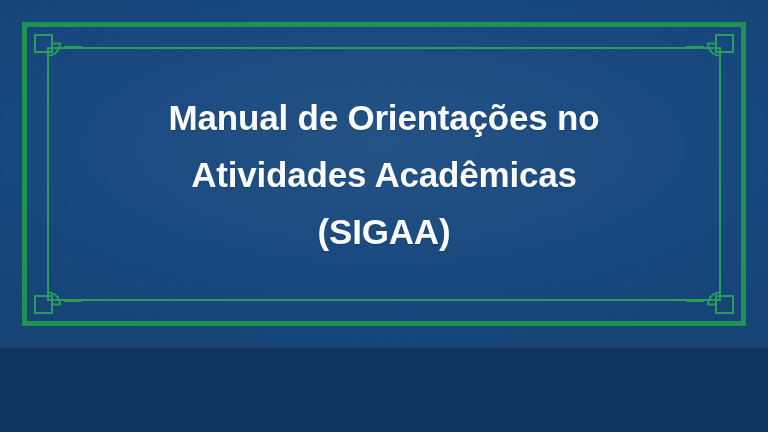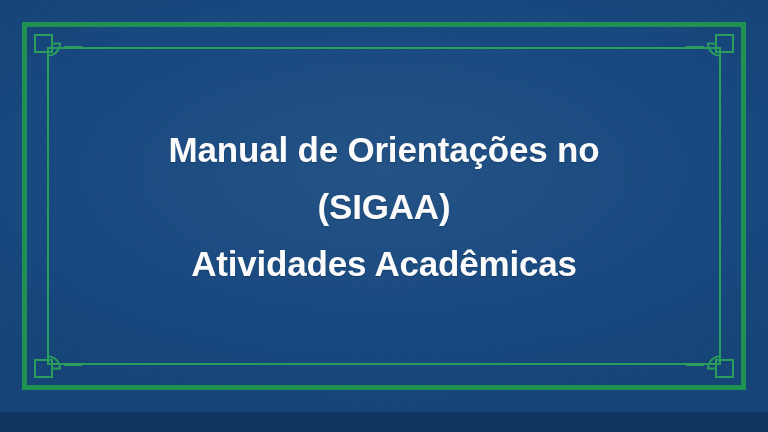--- a/index.html
+++ b/index.html
@@ -5,21 +5,21 @@
 <style>
   html, body {
     margin: 0;
     padding: 0;
     background: #0f3560;
   }
 
   #slide {
     position: relative;
     width: 768px;
-    height: 412px;
+    height: 348px;
     overflow: hidden;
     background: #17487e;
     font-family: "Liberation Sans", sans-serif;
   }
 
   
   #slide .bg-sheen {
     position: absolute;
     inset: 0;
     background:
@@ -144,17 +144,17 @@
   <div class="corner corner-br">
     <svg viewBox="0 0 48 48" fill="none" stroke="#2a9d5c" stroke-width="2">
       <rect x="1" y="1" width="17" height="17"></rect>
       <path d="M 18 9.5 L 26 9.5 A 12 12 0 0 1 14 21.5 L 14 48"></path>
       <path d="M 48 13 L 30 13"></path>
     </svg>
   </div>
 
   <div class="title-block">
     <div class="title-line">Manual de Orientações no</div>
+    <div class="title-line">Atividades Acadêmicas</div>
     <div class="title-line">(SIGAA)</div>
-    <div class="title-line">Atividades Acadêmicas</div>
   </div>
 
 </div>
 
 </body></html>

